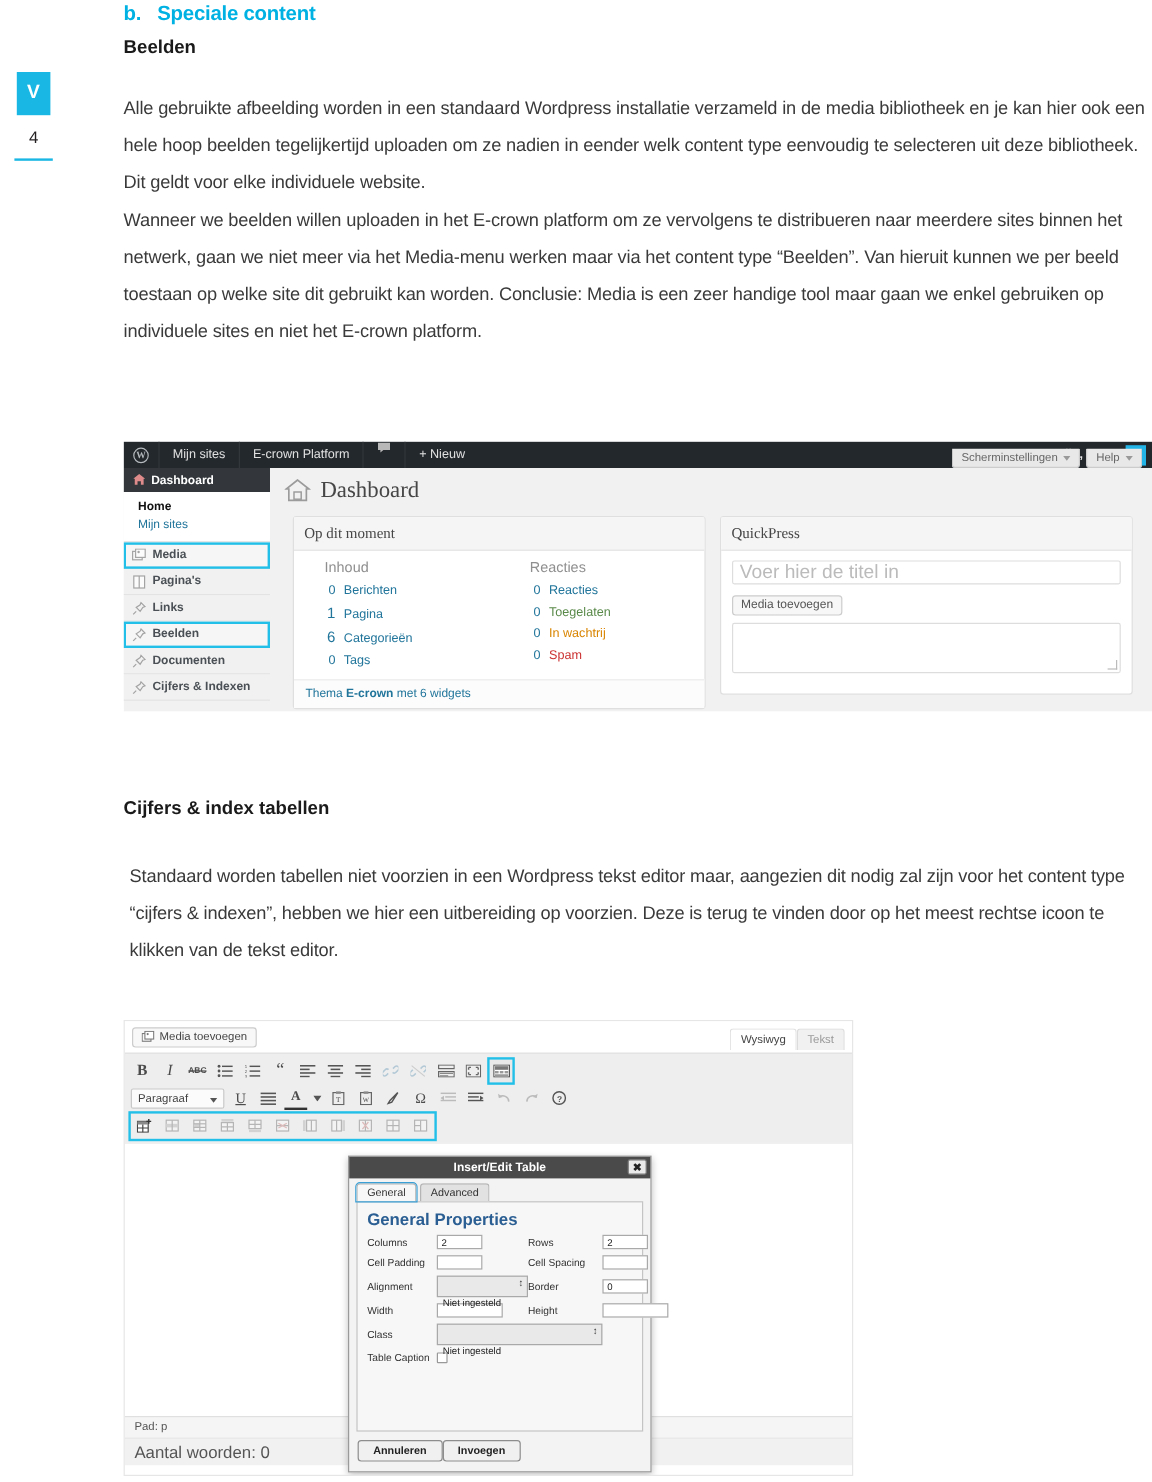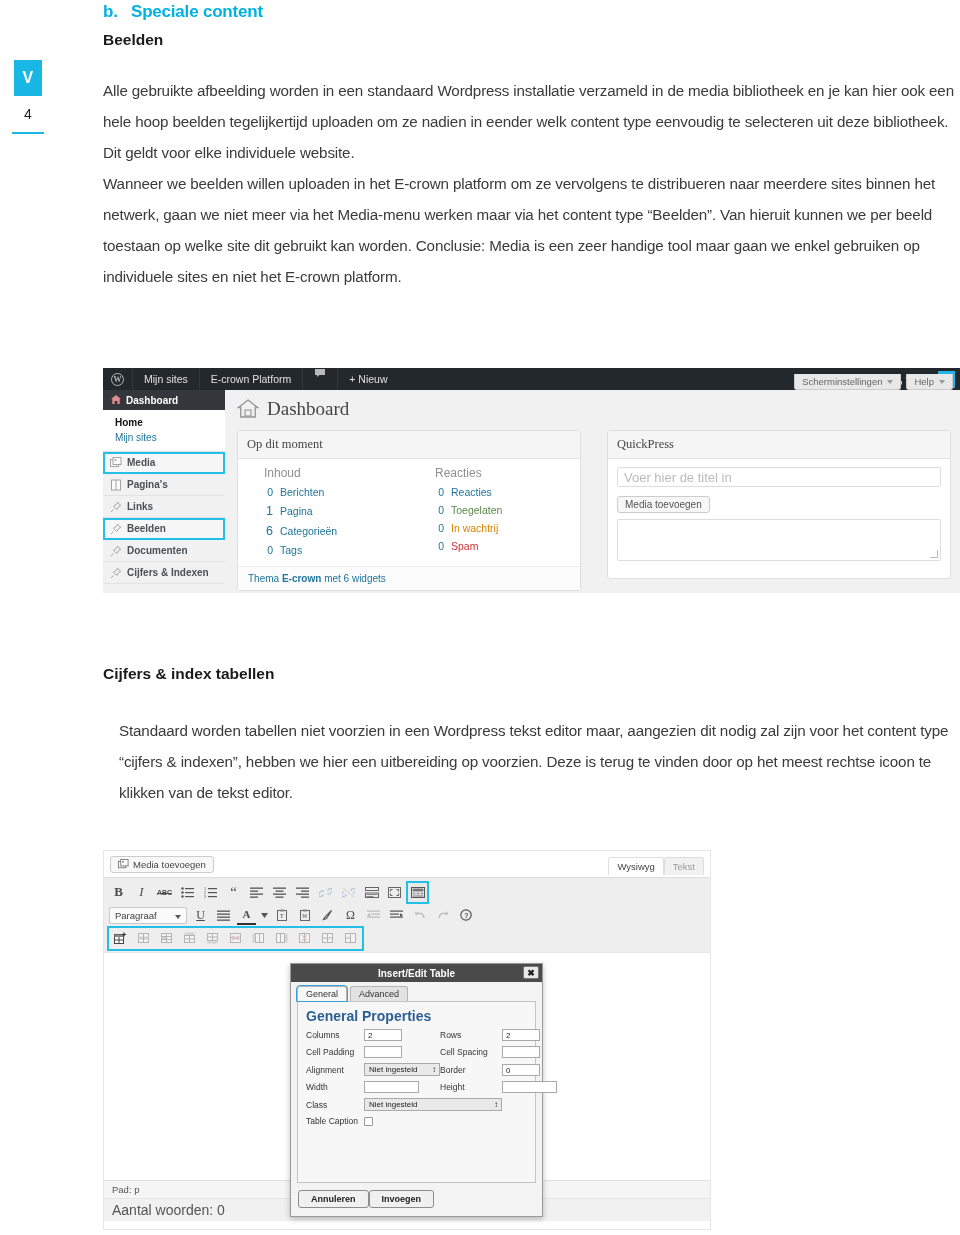--- a/index.html
+++ b/index.html
@@ -135,21 +135,21 @@
     background:#e8e8e8; border:1px solid #ccc; border-top:none;
     border-radius:0 0 3px 3px; font-size:9.5px; color:#666;
     padding: 2px 7px; display:flex; align-items:center; gap:5px;
   }
   .so-caret { width:0;height:0;border-left:3px solid transparent;border-right:3px solid transparent;border-top:4px solid #999; }
 
   .wp-title { display:flex; align-items:center; gap:8px; margin: 2px 0 10px 0; }
   .wp-title .h-ico { width:22px;height:20px; }
   .wp-title .h-txt { font-size:19px; color:#464646; font-family:"Liberation Serif", serif; font-weight:normal; }
 
-  .wp-cols { display:flex; gap:26px; align-items:flex-start; }
+  .wp-cols { display:flex; gap:12px; align-items:flex-start;justify-content:center; }
   .wp-panel { background:#fff; border:1px solid #dfdfdf; border-radius:3px; }
   .wp-panel-hd {
     background:#f5f5f5; border-bottom:1px solid #e3e3e3;
     font-family:"Liberation Serif", serif; font-size:12.5px; color:#464646;
     padding: 6px 9px;
   }
   #panel-now { width: 344px; }
   #panel-qp  { width: 344px; }
 
   .now-grid { display:flex; padding: 7px 0 4px 0; }
@@ -161,21 +161,21 @@
   .now-lbl { color:#21759b; }
   .now-lbl.green { color:#5a8a4a; }
   .now-lbl.orange { color:#d98500; }
   .now-lbl.red { color:#c33; }
   .now-foot { border-top:1px solid #ececec; background:#fcfcfc; padding: 6px 10px; font-size:10px; color:#21759b; }
   .now-foot b { color:#21759b; }
 
   .qp-inner { padding: 8px 9px 9px 9px; }
   .qp-input {
     width:100%; height:20px; border:1px solid #ddd; background:#fff;
-    font-size:13px; color:#bbb; padding: 0 6px; line-height:19px;
+    font-size:16px; color:#bbb; padding: 0 6px; line-height:19px;
     border-radius:2px; margin-bottom:7px;
   }
   .qp-btn {
     display:inline-block; border:1px solid #ccc; background:#f7f7f7;
     border-radius:3px; font-size:10px; color:#555; padding: 2px 7px; margin-bottom:6px;
   }
   .qp-area {
     width:100%; height:42px; border:1px solid #ddd; background:#fff; border-radius:2px;
     margin-bottom:8px; position:relative;
   }
@@ -250,21 +250,21 @@
   .dlg-tab.active { background:#f7f7f7; outline:1.5px solid #3a9fd4; position:relative; z-index:2; }
   .dlg-body { background:#f7f7f7; border:1px solid #c4c4c4; margin: 0 6px; padding: 6px 8px 10px 8px; }
   .dlg-legend { font-size:14px; font-weight:bold; color:#2b5f93; margin-bottom:5px; }
   .dlg-grid { display:grid; grid-template-columns: 58px 76px 62px auto; row-gap:5px; align-items:center; }
   .dlg-lbl { font-size:8.5px; color:#333; }
   .dlg-in { height:12px; border:1px solid #a9a9a9; background:#fff; font-size:8px; color:#222; padding: 0 3px; line-height:11px; }
   .w-sm { width: 38px; }
   .w-md { width: 55px; }
   .dlg-sel {
     height:13px; border:1px solid #a9a9a9; background:#e9e9e9;
-    font-size:8px; color:#222; padding: 0 14px 0 4px; line-height:12px; position:relative;
+    font-size:8px; color:#222; padding: 16px 14px 0 4px; line-height:12px; position:relative;
   }
   .dlg-sel:after{
     content:"\2195"; position:absolute; right:3px; top:0px; font-size:8px; color:#333;
   }
   .dlg-check { width:9px;height:9px;border:1px solid #999;background:#fff;border-radius:1px; }
   .dlg-spacer { height: 46px; }
   .dlg-foot { display:flex; justify-content:flex-start; padding: 7px 7px 8px 7px; }
   .dlg-btn {
     border:1px solid #8d8d8d; background:#f0f0f0; border-radius:3px;
     font-size:9px; font-weight:bold; color:#222; padding: 3px 12px;
@@ -290,21 +290,21 @@
 
   <div class="para-block" style="margin-top:26px;">
     <p class="body">Alle gebruikte afbeelding worden in een standaard Wordpress installatie verzameld in de media bibliotheek en je kan hier ook een hele hoop beelden tegelijkertijd uploaden om ze nadien in eender welk content type eenvoudig te selecteren uit deze bibliotheek. Dit geldt voor elke individuele website.</p>
   </div>
   <div class="para-block tight">
     <p class="body">Wanneer we beelden willen uploaden in het E-crown platform om ze vervolgens te distribueren naar meerdere sites binnen het netwerk, gaan we niet meer via het Media-menu werken maar via het content type “Beelden”. Van hieruit kunnen we per beeld toestaan op welke site dit gebruikt kan worden. Conclusie: Media is een zeer handige tool maar gaan we enkel gebruiken op individuele sites en niet het E-crown platform.</p>
   </div>
 
   <h3 class="sec2-head" style="position:absolute; top:665px; left:0;">Cijfers &amp; index tabellen</h3>
 
-  <p class="body" style="position:absolute; top:715px; left:16px; width:840px;">Standaard worden tabellen niet voorzien in een Wordpress tekst editor maar, aangezien dit nodig zal zijn voor het content type “cijfers &amp; indexen”, hebben we hier een uitbereiding op voorzien. Deze is terug te vinden door op het meest rechtse icoon te klikken van de tekst editor.</p>
+  <p class="body" style="position:absolute; top:715px; left:5px; width:840px;">Standaard worden tabellen niet voorzien in een Wordpress tekst editor maar, aangezien dit nodig zal zijn voor het content type “cijfers &amp; indexen”, hebben we hier een uitbereiding op voorzien. Deze is terug te vinden door op het meest rechtse icoon te klikken van de tekst editor.</p>
 </div>
 
 <div class="shot" id="wp-shot">
 
   <div class="wp-adminbar">
     <div class="ab-logo">
       <div class="wp-logo-circle">W</div>
     </div>
     <div class="ab-item">Mijn sites</div>
     <div class="ab-item">E-crown Platform</div>

